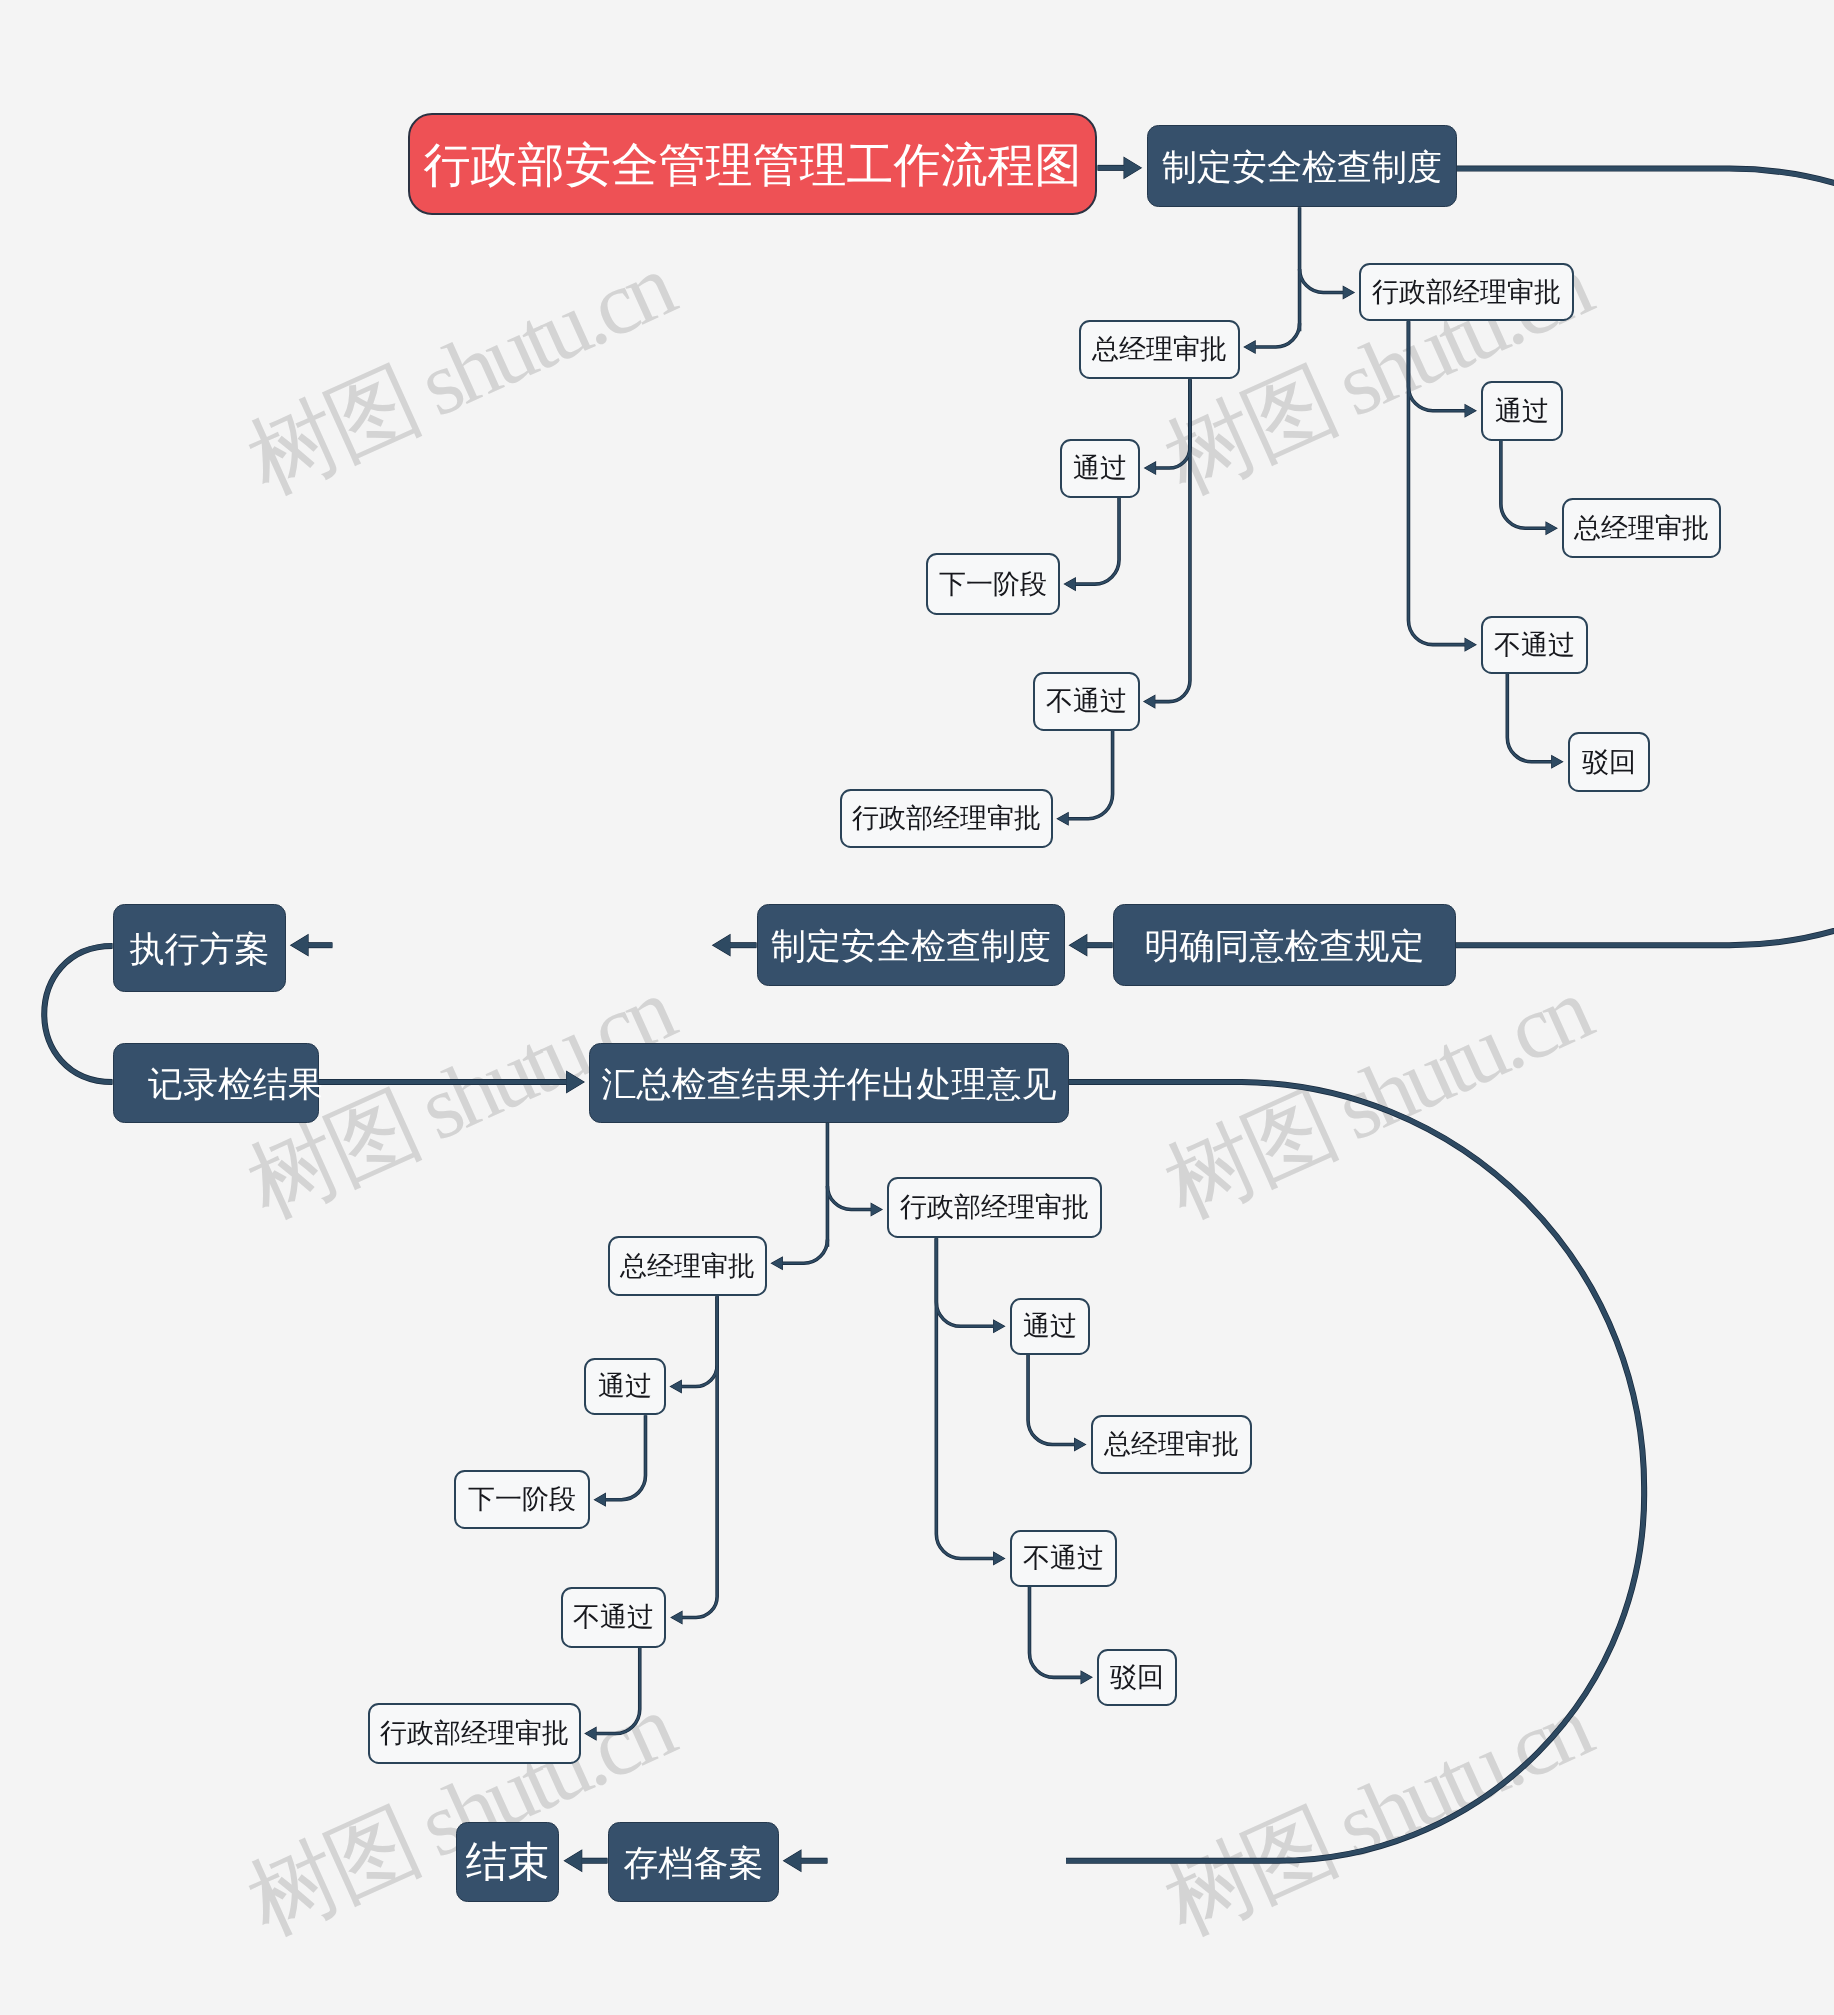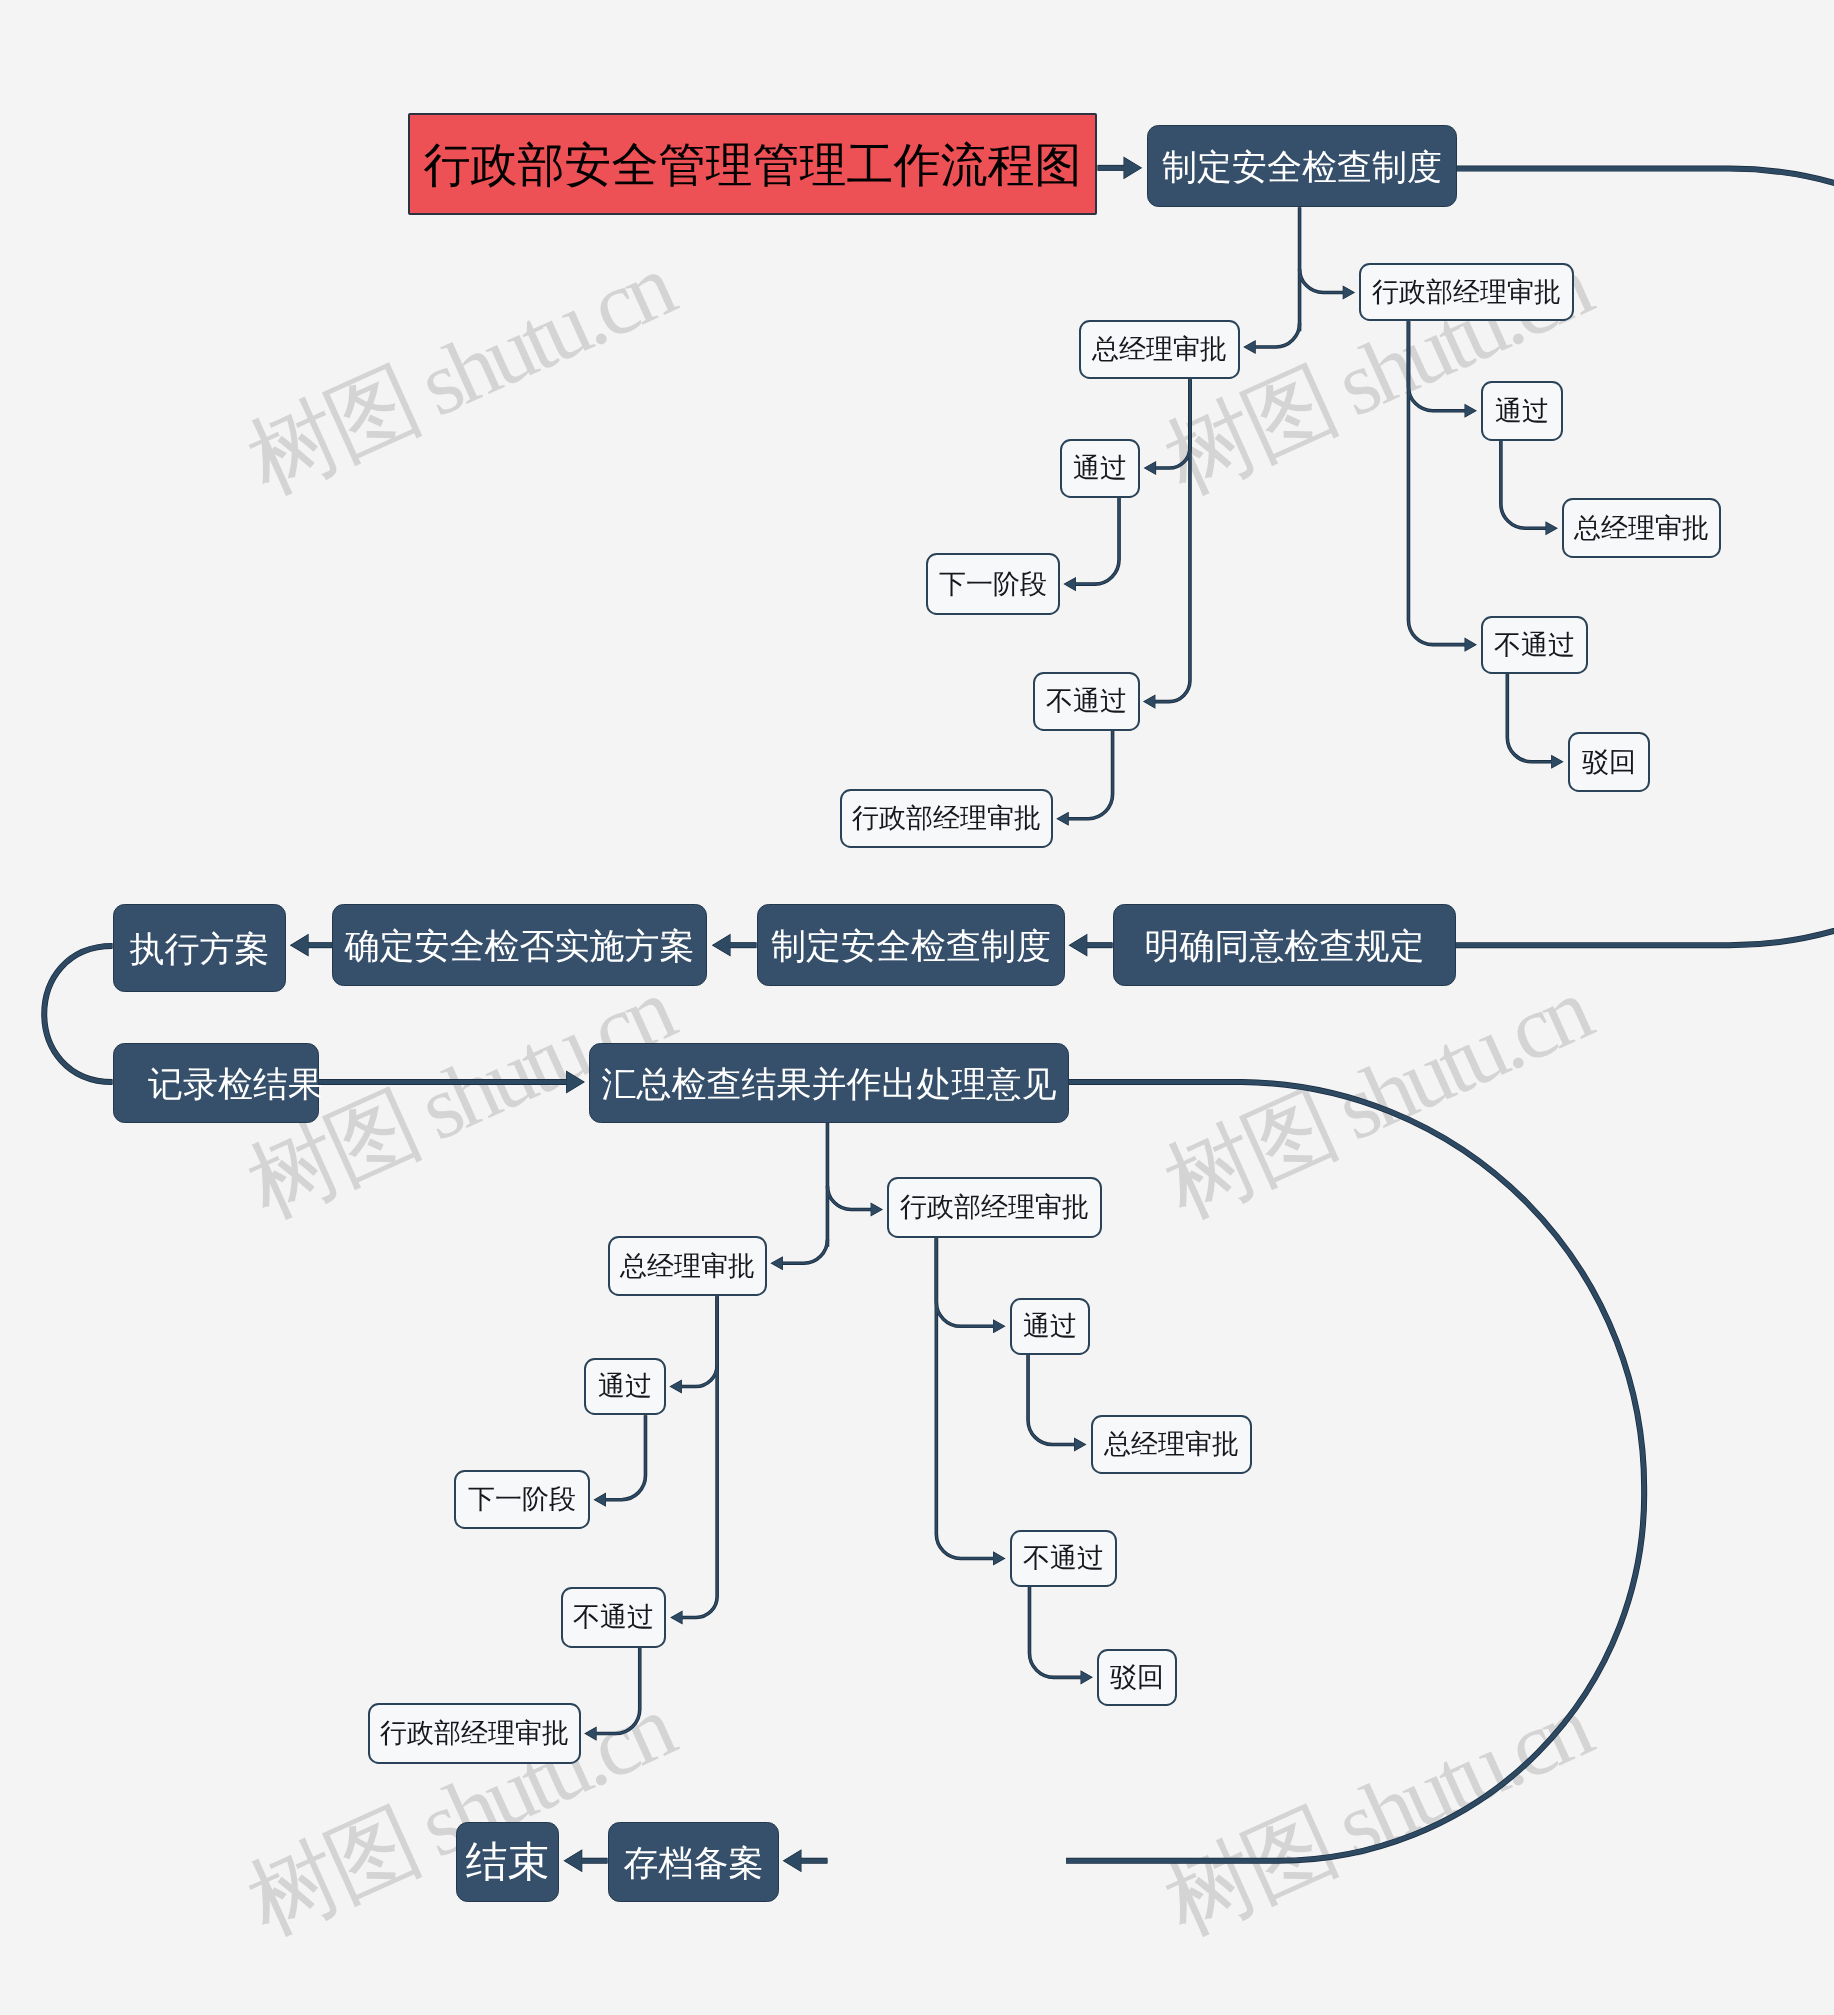--- a/index.html
+++ b/index.html
@@ -10,21 +10,21 @@
  .linku{fill:none;stroke:#16283c;stroke-width:5.0px;stroke-linecap:butt;}
  .link{fill:none;stroke:#2e4a62;stroke-width:3.0px;stroke-linecap:butt;}
  .linkub{fill:none;stroke:#16283c;stroke-width:8.4px;stroke-linecap:butt;}
  .linkb{fill:none;stroke:#2e4a62;stroke-width:6.4px;stroke-linecap:butt;}
  .arrowu{fill:#16283c;stroke:#16283c;stroke-width:1.6px;stroke-linejoin:miter;}
  .arrow{fill:#2e4a62;stroke:none;}
  .node{position:absolute;box-sizing:border-box;display:flex;
        align-items:center;justify-content:center;border-radius:11.5px;
        line-height:1;white-space:nowrap;}
  .node.dark{background:#36506b;color:#fff;border:0.7px solid #24384d;}
- .node.red{background:#ee5155;color:#000000;border:2.1px solid #2b3242;border-radius:2px;justify-content:center;}
+ .node.red{background:#ee5155;color:#ffffff;border:2.1px solid #2b3242;border-radius:24px;justify-content:center;}
  .node.light{background:#f7f8f9;color:#17181d;border:2.1px solid #2a4358;border-radius:10.7px;}
  .lbl{display:block;}
  .wm{position:absolute;color:#d4d4d4;font-size:90px;line-height:1;letter-spacing:-5px;
      transform:rotate(-24.3deg);transform-origin:0 100%;white-space:nowrap;
      pointer-events:none;font-family:"Liberation Serif","DejaVu Serif",serif;}
 </style>
 </head>
 <body>
 
 <div id="stage">
@@ -186,23 +186,20 @@
     </div>
 <div class="node light" style="left:1033px;top:672px;width:107px;height:59px;font-size:27px;">
       <span class="lbl">不通过</span>
     </div>
 <div class="node light" style="left:840px;top:789px;width:213px;height:59px;font-size:27px;">
       <span class="lbl">行政部经理审批</span>
     </div>
 <div class="node dark" style="left:113px;top:904px;width:173px;height:88px;font-size:35px;">
       <span class="lbl">执行方案</span>
     </div>
-<div class="node dark" style="left:332px;top:904px;width:375px;height:82px;font-size:35px;">
-      <span class="lbl">确定安全检否实施方案</span>
-    </div>
 <div class="node dark" style="left:757px;top:904px;width:308px;height:82px;font-size:35px;">
       <span class="lbl">制定安全检查制度</span>
     </div>
 <div class="node dark" style="left:1113px;top:904px;width:343px;height:82px;font-size:35px;">
       <span class="lbl">明确同意检查规定</span>
     </div>
 <div class="node dark" style="left:113px;top:1043px;width:206px;height:80px;font-size:35px;padding-left:39px;">
       <span class="lbl">记录检结果</span>
     </div>
 <div class="node dark" style="left:589px;top:1043px;width:480px;height:80px;font-size:35px;">

